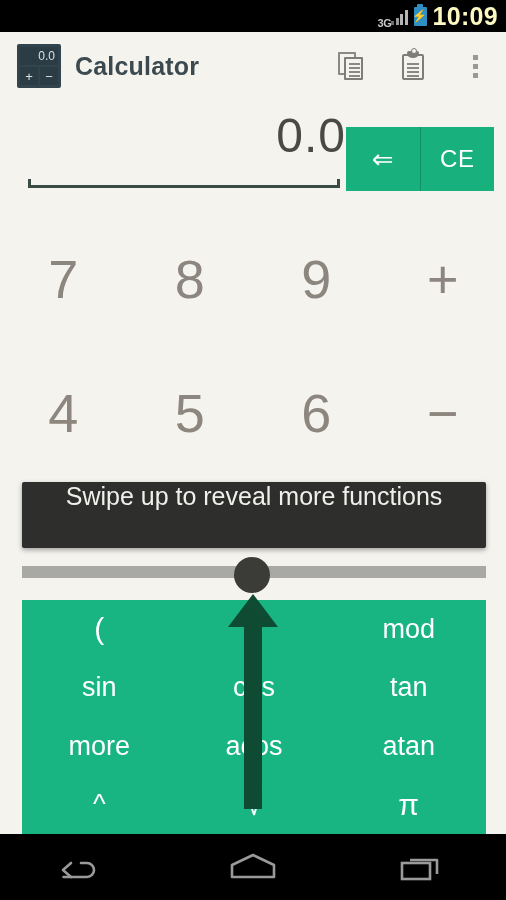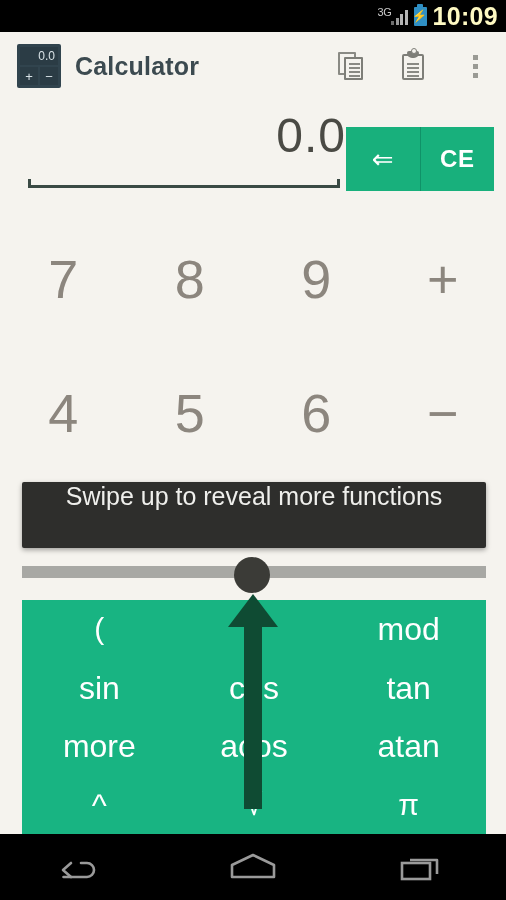--- a/index.html
+++ b/index.html
@@ -20,22 +20,22 @@
   #status-bar {
     position:absolute; top:0; left:0;
     width:506px; height:32px;
     background:#000000;
     display:flex; align-items:center; justify-content:flex-end;
     padding-right:8px;
   }
   .sb-right { display:flex; align-items:center; gap:6px; }
   .signal-wrap { position:relative; width:30px; height:22px; }
   .sig-label {
-    position:absolute; left:0; top:1px;
-    font-size:11px; color:#C9C9C9; font-weight:normal;
+    position:absolute; left:0; top:12px;
+    font-size:11px; color:#C9C9C9; font-weight:bold;
     letter-spacing:-0.3px;
   }
   .sig-bars { position:absolute; right:0; bottom:2px; display:flex; align-items:flex-end; gap:1.5px; }
   .sig-bars i { display:block; width:3px; background:#B5B5B5; }
   .sig-bars i:nth-child(1){ height:4px; background:#6E6E6E;}
   .sig-bars i:nth-child(2){ height:7px; background:#9A9A9A;}
   .sig-bars i:nth-child(3){ height:11px;}
   .sig-bars i:nth-child(4){ height:15px;}
   .battery {
     position:relative; width:13px; height:19px;
@@ -158,21 +158,21 @@
     position:absolute; right:12px; top:27px;
     width:148px; height:64px;
     background:#18B07C;
     display:flex;
   }
   .ekey {
     flex:1; display:flex; align-items:center; justify-content:center;
     color:#FFFFFF;
   }
   #key-backspace { font-size:26px; font-weight:300; }
-  #key-ce { font-size:24px; font-weight:bold; letter-spacing:0.5px;
+  #key-ce { font-size:24px; font-weight:normal; letter-spacing:0.5px;
             border-left:1.5px solid #109268; }
 
   
   #keypad {
     position:absolute; top:212px; left:0;
     width:506px; height:268px;
     display:grid;
     grid-template-columns:repeat(4,1fr);
     grid-template-rows:repeat(2,1fr);
   }
@@ -216,21 +216,21 @@
     position:absolute; left:22px; top:600px;
     width:464px; height:234px;
     background:#18B482;
     display:grid;
     grid-template-columns:repeat(3,1fr);
     grid-template-rows:repeat(4,1fr);
     overflow:hidden;
   }
   .func-key {
     display:flex; align-items:center; justify-content:center;
-    font-size:32px; color:#FFFFFF; font-weight:400;
+    font-size:27px; color:#FFFFFF; font-weight:400;
     line-height:1;
   }
   .func-key.sym { font-size:30px; }
 
   
   #swipe-arrow {
     position:absolute; left:228px; top:594px;
     width:50px; height:215px;
     z-index:8; pointer-events:none;
   }

